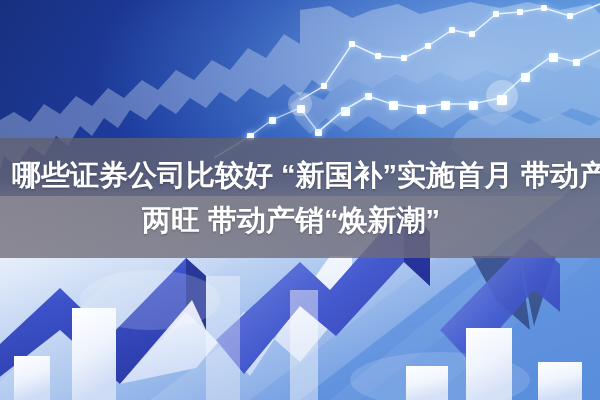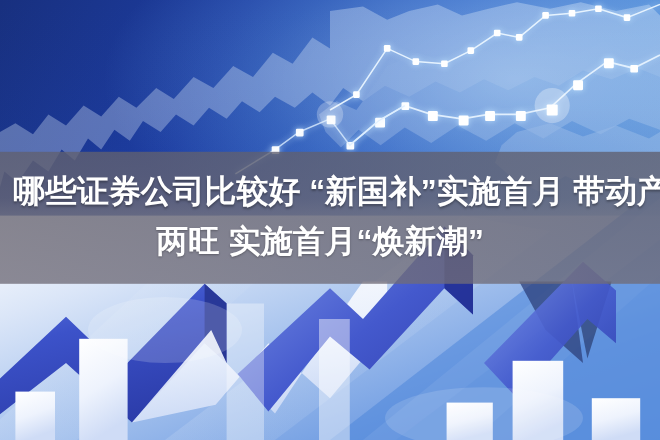--- a/index.html
+++ b/index.html
@@ -236,16 +236,16 @@
       <rect x="466" y="328" width="46" height="72" fill="url(#gWhiteA)"></rect>
       <rect x="538" y="362" width="44" height="38" fill="url(#gWhiteA)"></rect>
 
       <ellipse cx="150" cy="300" rx="70" ry="30" fill="#ffffff" opacity=".18"></ellipse>
       <ellipse cx="440" cy="380" rx="90" ry="28" fill="#ffffff" opacity=".14"></ellipse>
     </svg>
   </div>
 
   <div id="band">
     <div class="headline-line" id="line1">哪些证券公司比较好 “新国补”实施首月 带动产销</div>
-    <div class="headline-line" id="line2">两旺 实施首月“焕新潮”</div>
+    <div class="headline-line" id="line2">两旺 带动产销“焕新潮”</div>
   </div>
 
 </div>
 
 </body></html>

